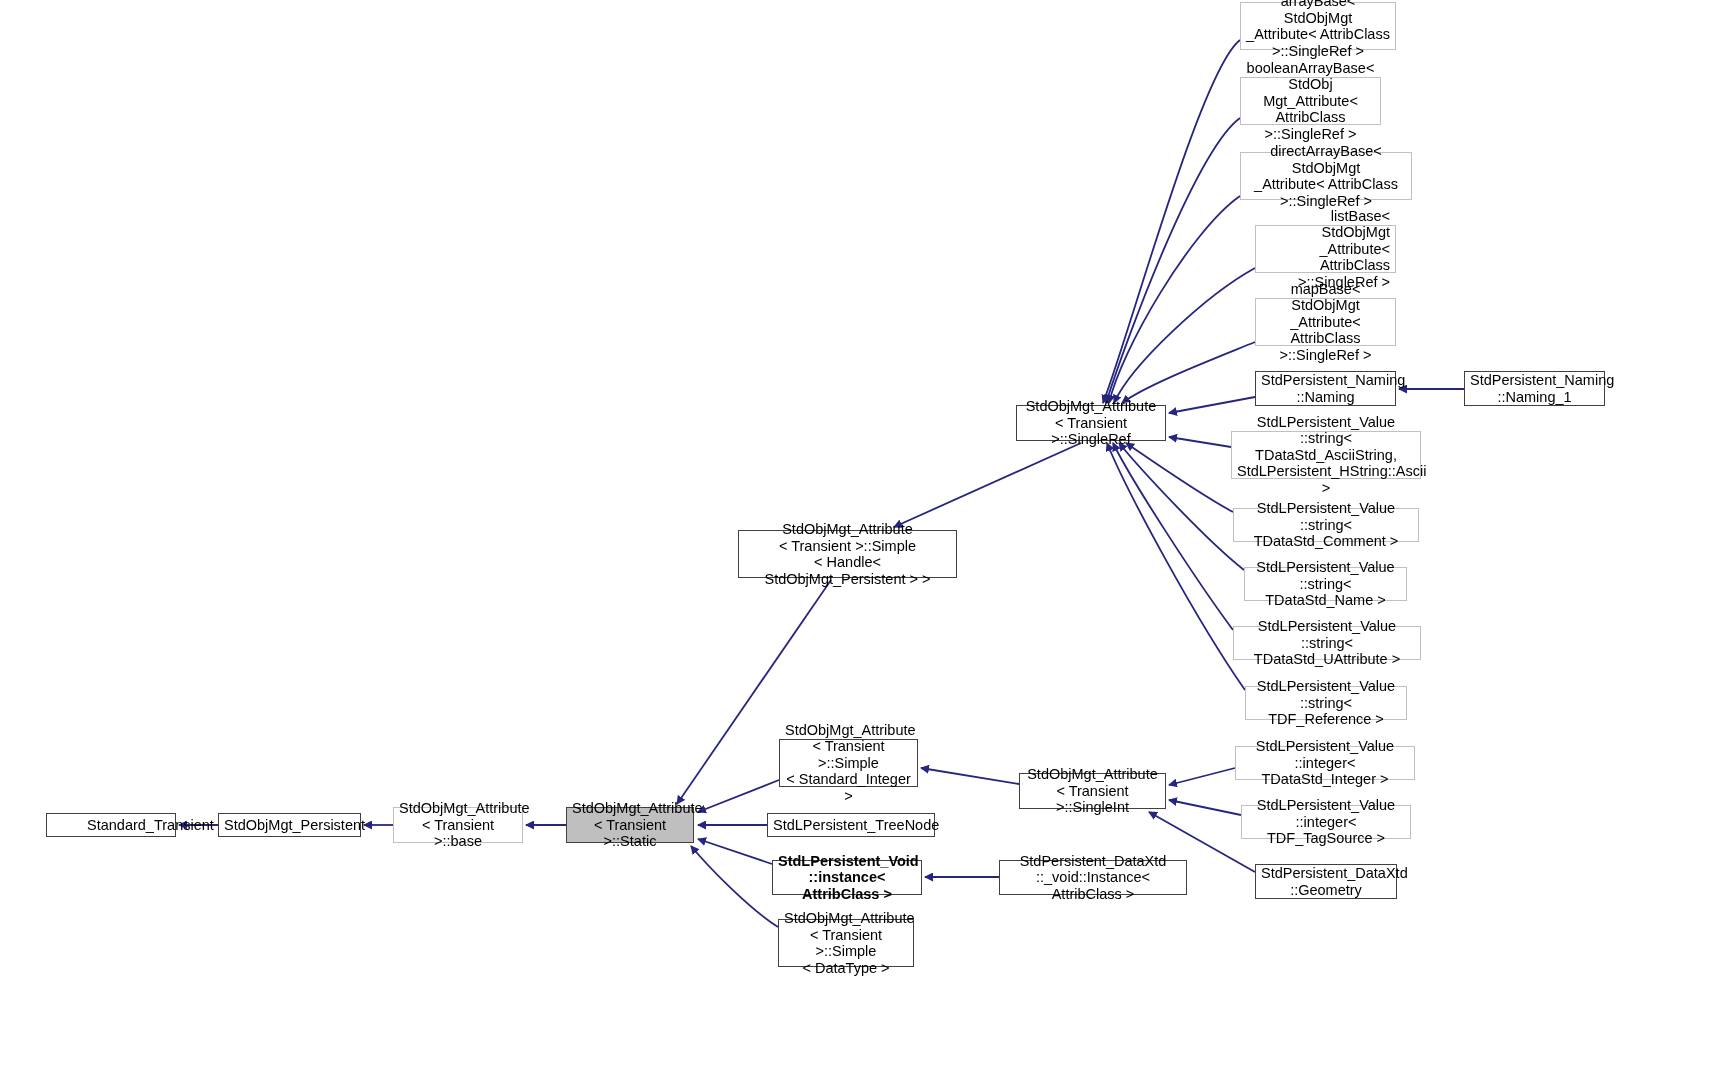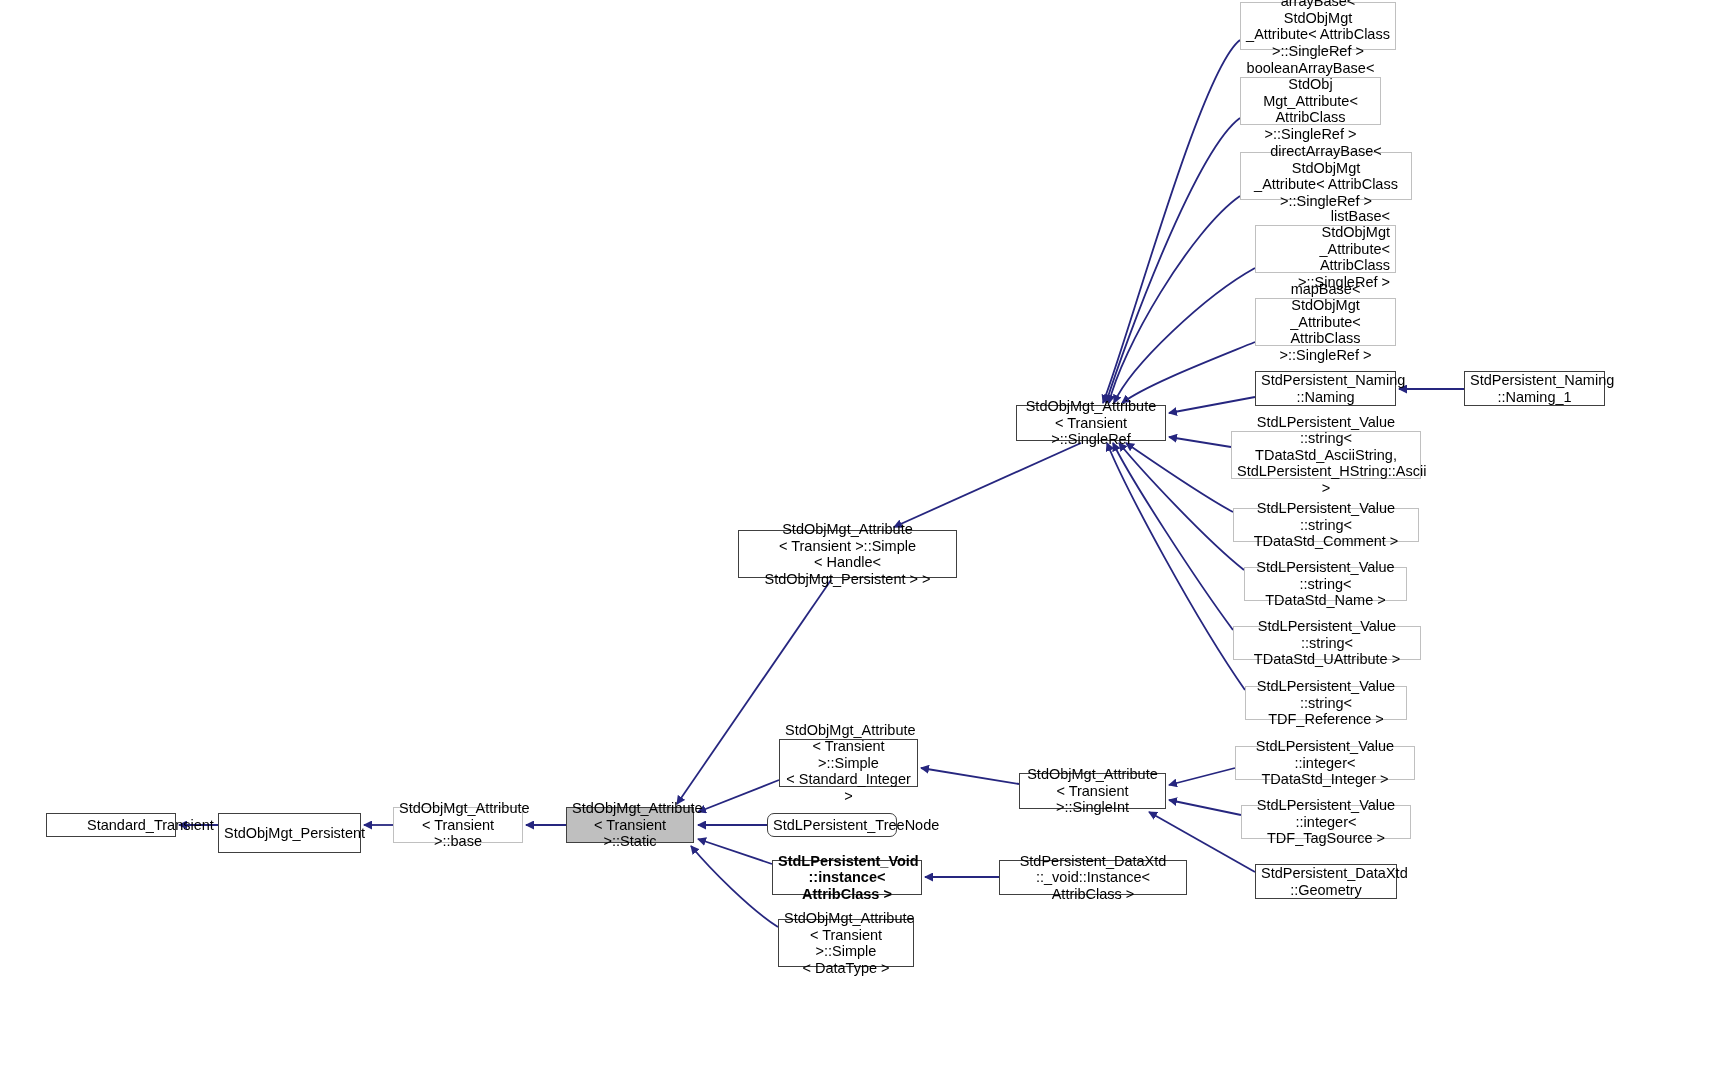--- a/index.html
+++ b/index.html
@@ -132,28 +132,28 @@
       <div class="node dark" style="left: 975px; top: 405px; width: 150px; height: 36px;"><span class="label">StdObjMgt_Attribute
 &lt; Transient &gt;::SingleRef</span></div>
       <div class="node dark" style="left: 697px; top: 530px; width: 219px; height: 48px;"><span class="label">StdObjMgt_Attribute
 &lt; Transient &gt;::Simple
 &lt; Handle&lt; StdObjMgt_Persistent &gt; &gt;</span></div>
       <div class="node dark" style="left: 738px; top: 739px; width: 139px; height: 48px;"><span class="label">StdObjMgt_Attribute
 &lt; Transient &gt;::Simple
 &lt; Standard_Integer &gt;</span></div>
       <div class="node dark" style="left: 978px; top: 773px; width: 147px; height: 36px;"><span class="label">StdObjMgt_Attribute
 &lt; Transient &gt;::SingleInt</span></div>
-      <div class="node dark" style="left: 726px; top: 813px; width: 130px; height: 24px; border-radius: 7px;"><span class="label">StdLPersistent_TreeNode</span></div>
+      <div class="node dark" style="left: 726px; top: 813px; width: 168px; height: 24px;"><span class="label">StdLPersistent_TreeNode</span></div>
       <div class="node dark" style="left: 731px; top: 860px; width: 150px; height: 35px; font-weight: bold;"><span class="label">StdLPersistent_Void
 ::instance&lt; AttribClass &gt;</span></div>
       <div class="node dark" style="left: 958px; top: 860px; width: 188px; height: 35px;"><span class="label">StdPersistent_DataXtd
 ::_void::Instance&lt; AttribClass &gt;</span></div>
       <div class="node dark" style="left: 737px; top: 919px; width: 136px; height: 48px;"><span class="label">StdObjMgt_Attribute
 &lt; Transient &gt;::Simple
 &lt; DataType &gt;</span></div>
       <div class="node current" style="left: 525px; top: 807px; width: 128px; height: 36px;"><span class="label">StdObjMgt_Attribute
 &lt; Transient &gt;::Static</span></div>
       <div class="node" style="left: 352px; top: 807px; width: 130px; height: 36px;"><span class="label">StdObjMgt_Attribute
 &lt; Transient &gt;::base</span></div>
-      <div class="node dark" style="left: 177px; top: 813px; width: 143px; height: 40px; justify-content: flex-end;"><span class="label">StdObjMgt_Persistent</span></div>
+      <div class="node dark" style="left: 177px; top: 813px; width: 143px; height: 24px; justify-content: flex-end;"><span class="label">StdObjMgt_Persistent</span></div>
       <div class="node dark" style="left: 5px; top: 813px; width: 130px; height: 24px; padding-left: 40px;"><span class="label">Standard_Transient</span></div>
     </div>
 </div>
 
 </body></html>

